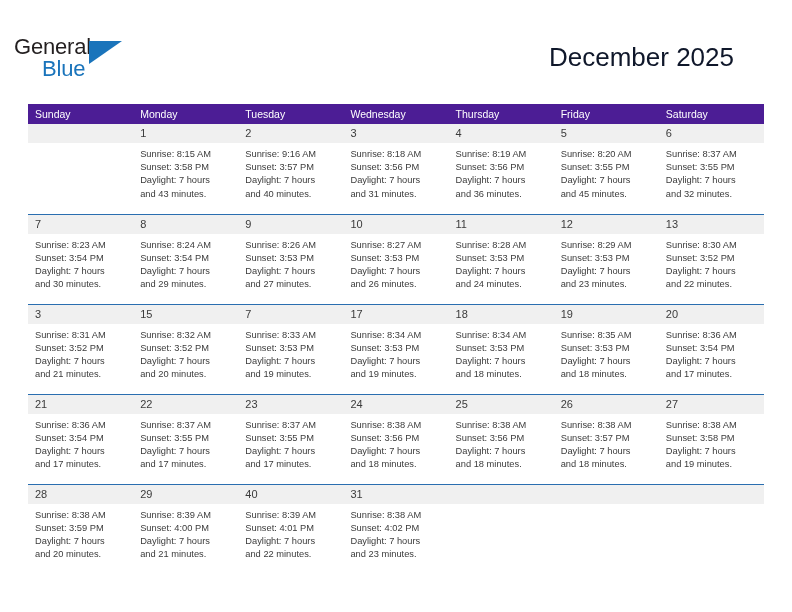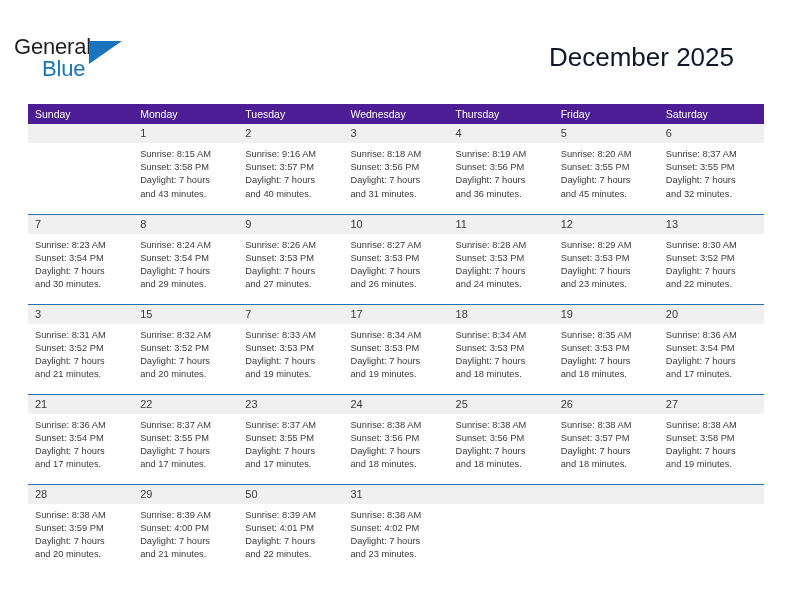--- a/index.html
+++ b/index.html
@@ -429,21 +429,21 @@
           <td class="day-cell">
             <div class="daynum">29</div>
             <div class="details">
               <div>Sunrise: 8:39 AM</div>
               <div>Sunset: 4:00 PM</div>
               <div>Daylight: 7 hours</div>
               <div>and 21 minutes.</div>
             </div>
           </td>
           <td class="day-cell">
-            <div class="daynum">50</div>
+            <div class="daynum">40</div>
             <div class="details">
               <div>Sunrise: 8:39 AM</div>
               <div>Sunset: 4:01 PM</div>
               <div>Daylight: 7 hours</div>
               <div>and 22 minutes.</div>
             </div>
           </td>
           <td class="day-cell">
             <div class="daynum">31</div>
             <div class="details">

